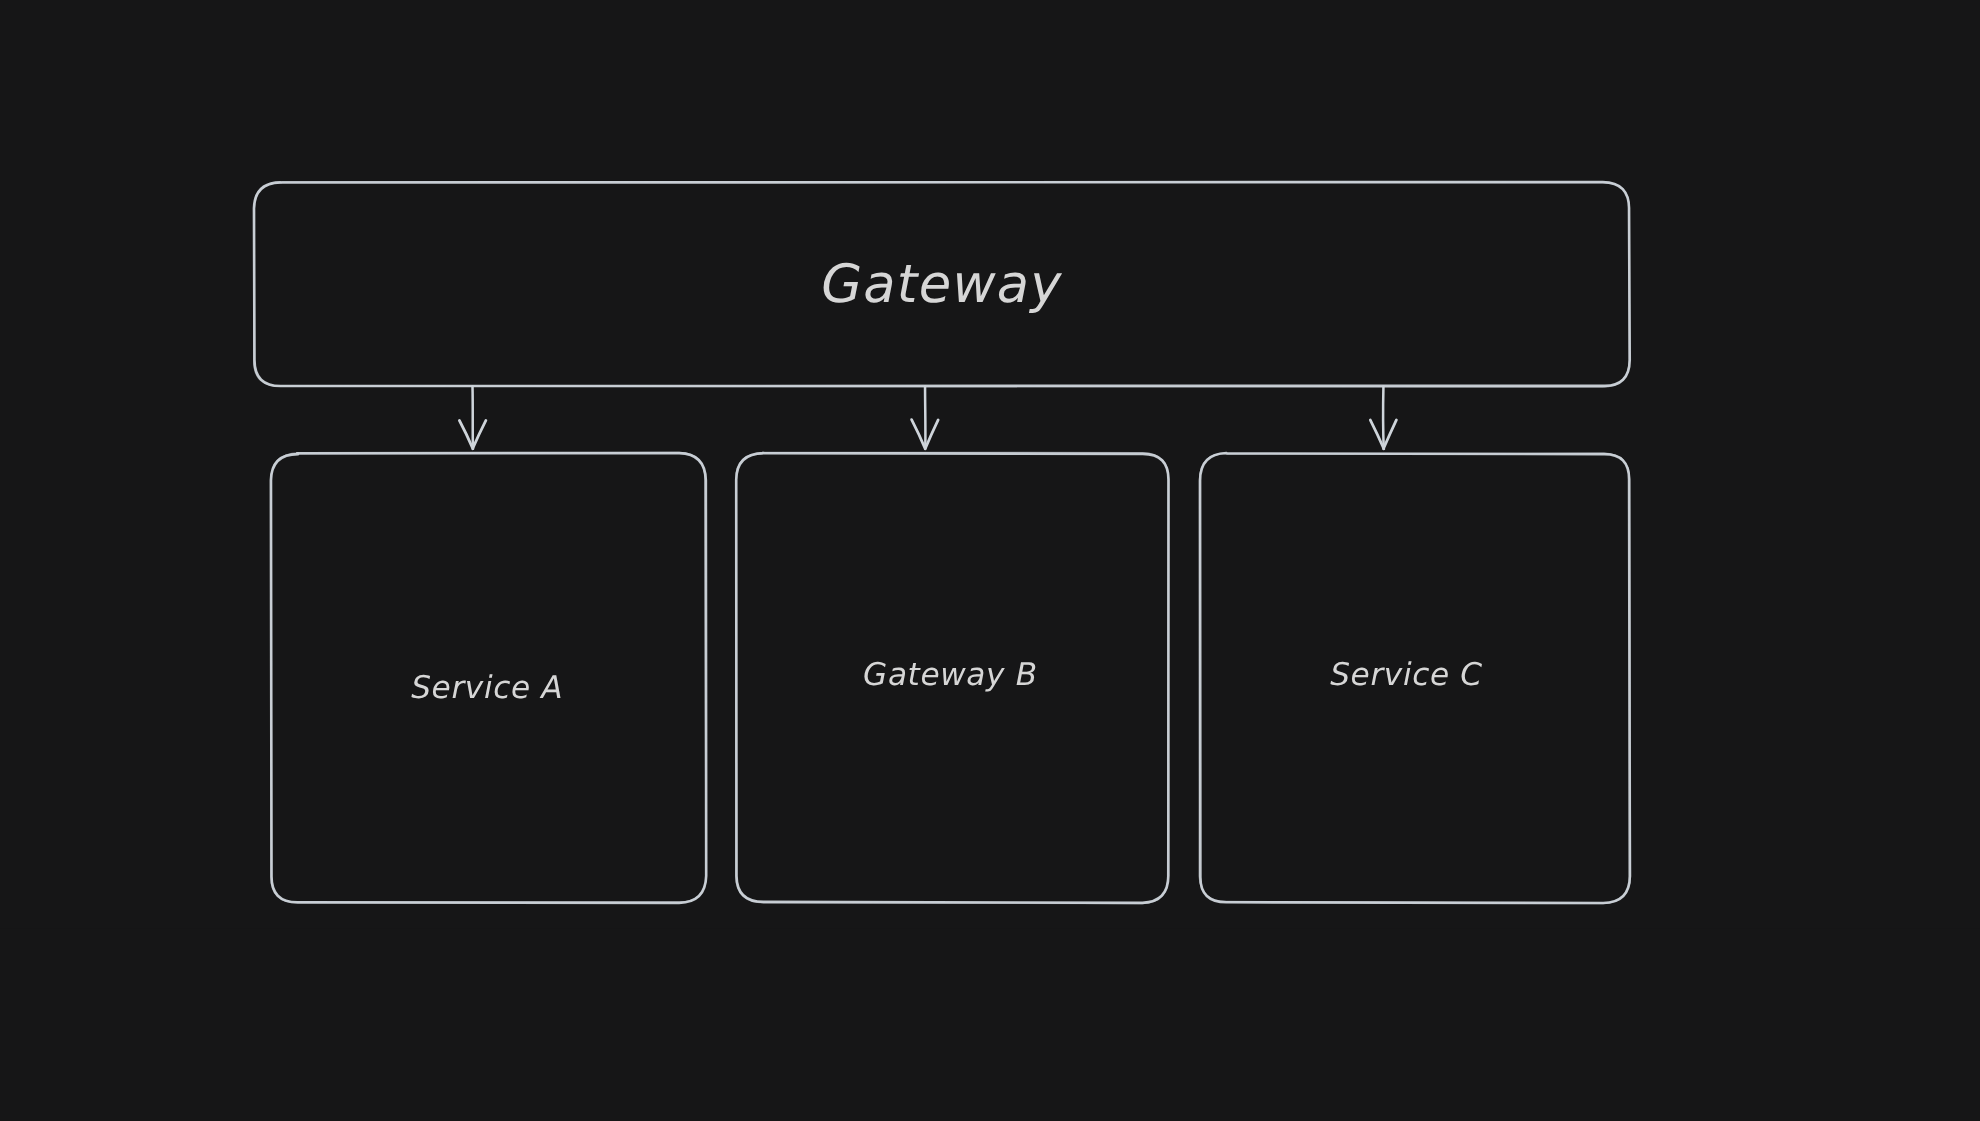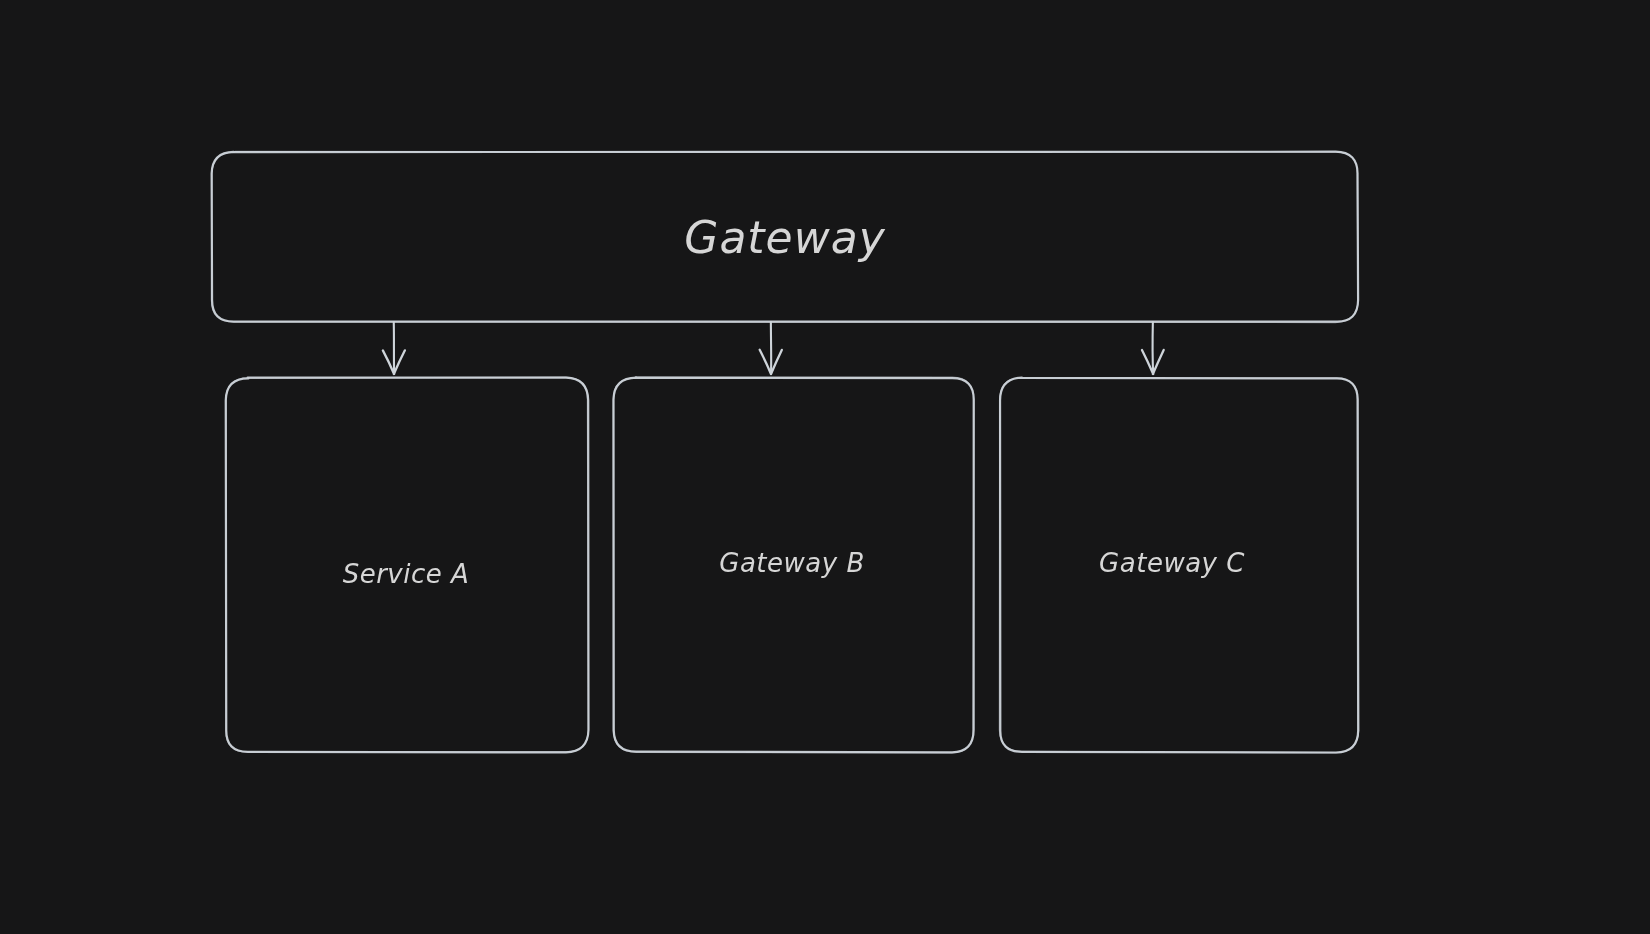--- a/index.html
+++ b/index.html
@@ -84,16 +84,16 @@
           <path d="M 1152.8644718792866 322 C 1152.4330092592593 340.2, 1152.4727057613168 358.4, 1153.1449356995886 374" fill="none" stroke="#ced4da" stroke-width="2.1" stroke-linecap="round"></path>
           <path d="M 1141.9649794238683 350.05334790809326 Q 1148 362 1153.2001071673526 374 M 1163.683878600823 349.9049039780521 Q 1158 362 1152.8616105109738 374" fill="none" stroke="#ced4da" stroke-width="2.3" stroke-linecap="round"></path>
         </g>
       </g>
   </svg>
 
   <div id="labels-layer">
       <div class="node-label gateway-label" style="left: 785px; top: 237px;">Gateway</div>
       <div class="node-label service-label" style="left: 406px; top: 563px; margin-top: 11px;">Service A</div>
       <div class="node-label service-label" style="left: 792px; top: 563px;">Gateway B</div>
-      <div class="node-label service-label" style="left: 1172px; top: 563px;">Gateway C</div>
+      <div class="node-label service-label" style="left: 1172px; top: 563px;">Service C</div>
     </div>
 
 </div>
 
 </body></html>

